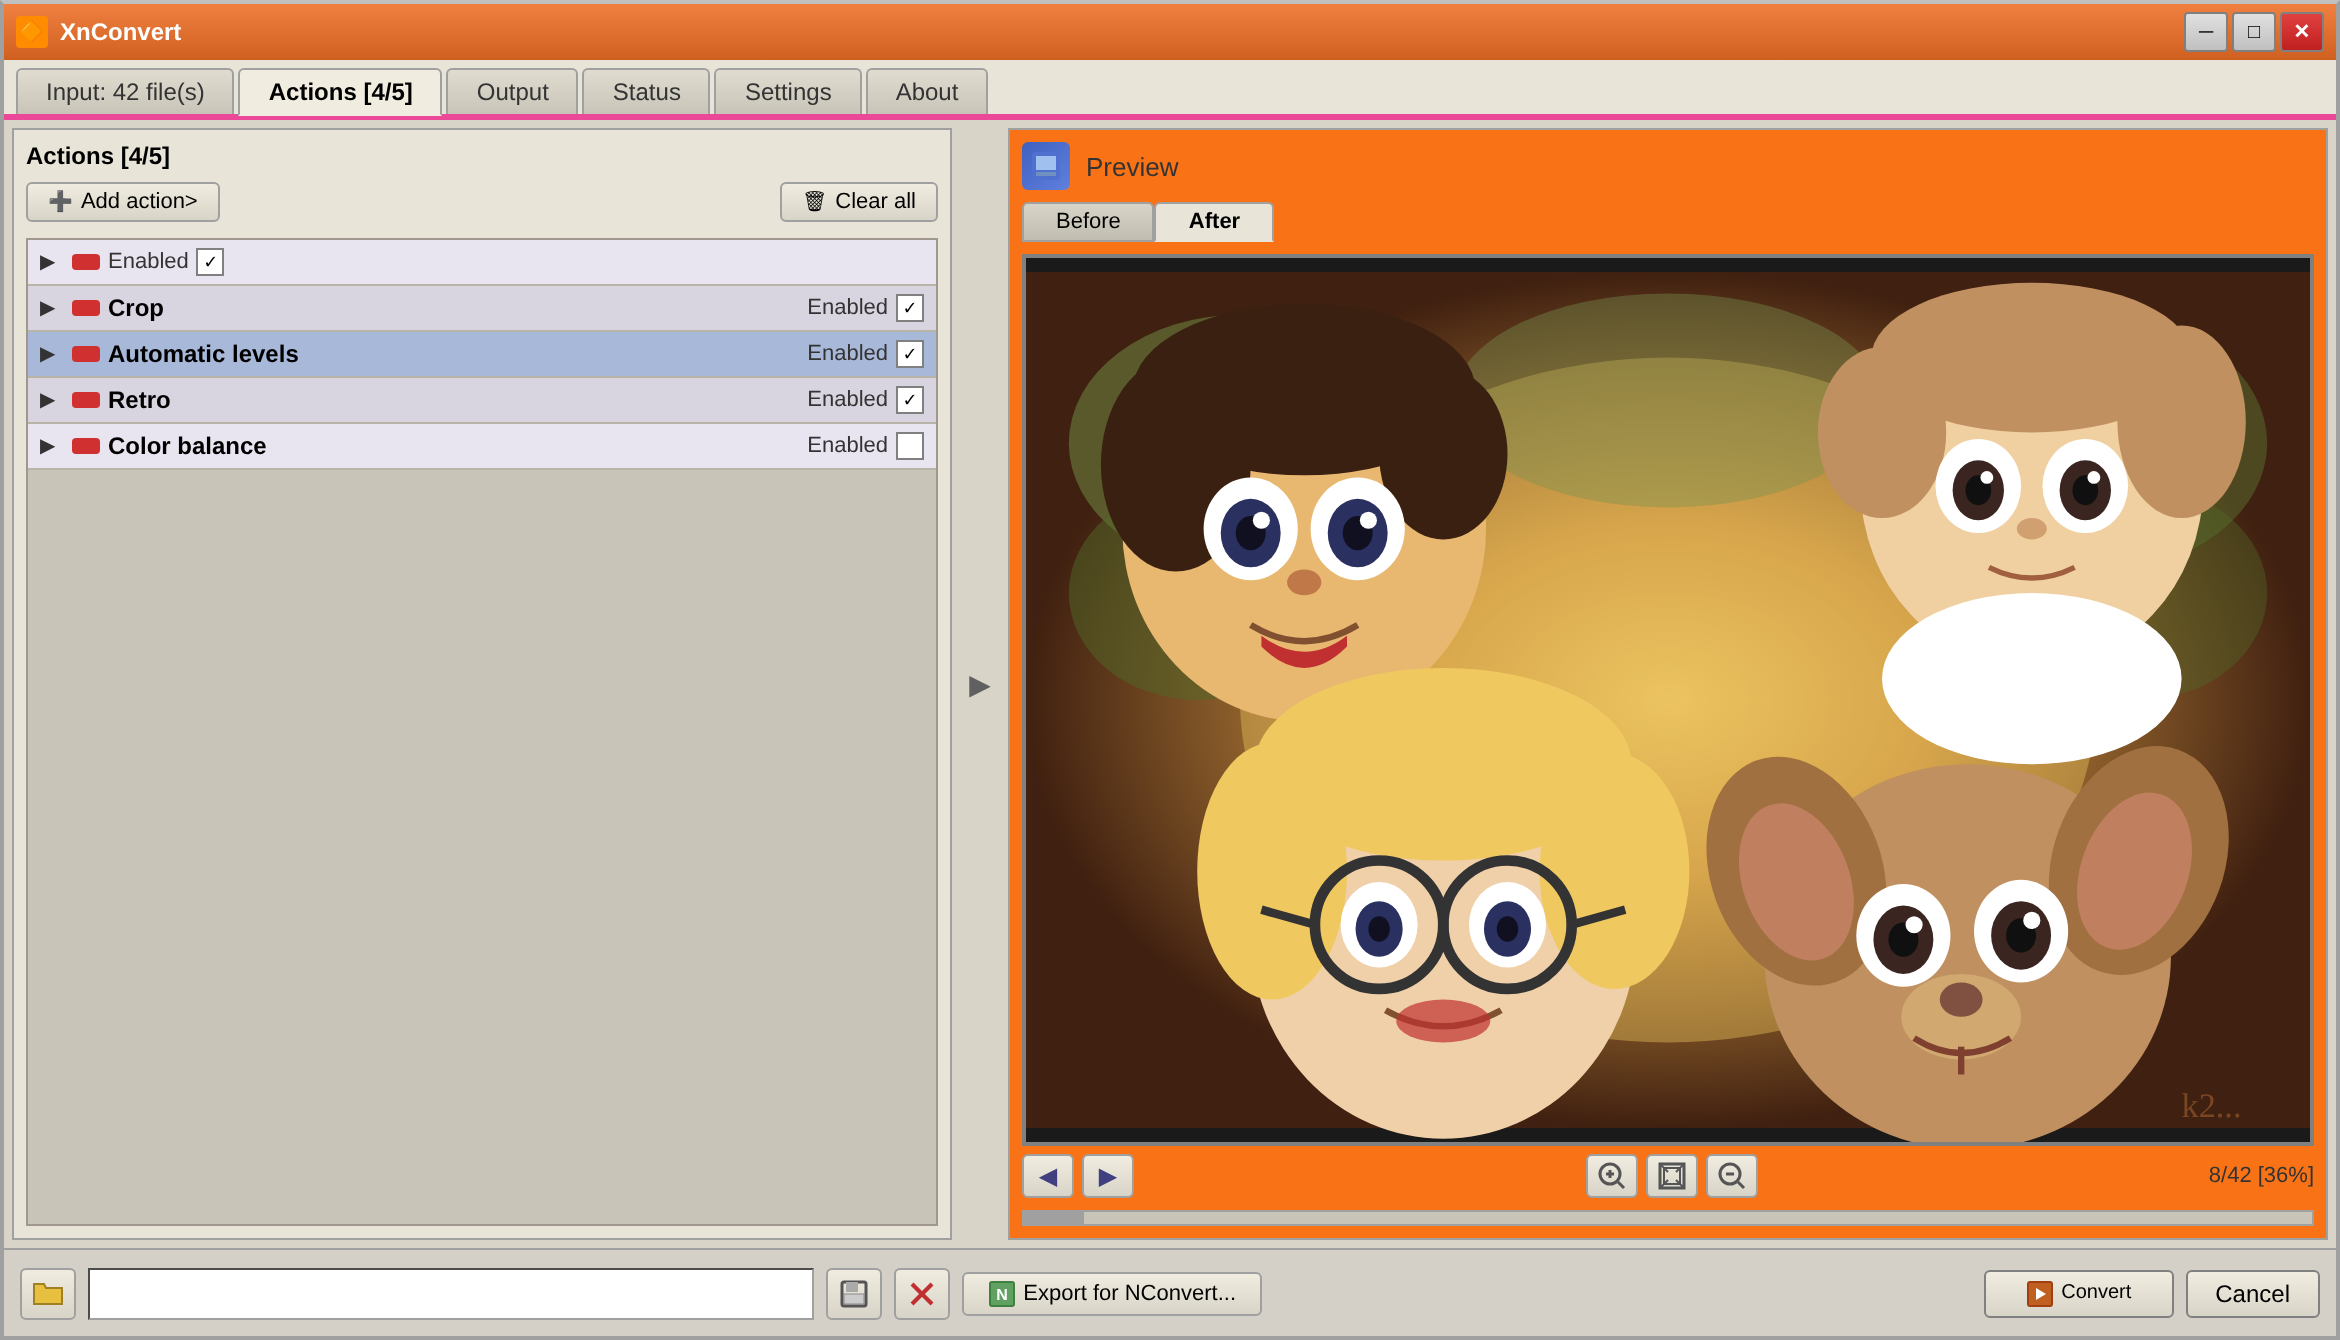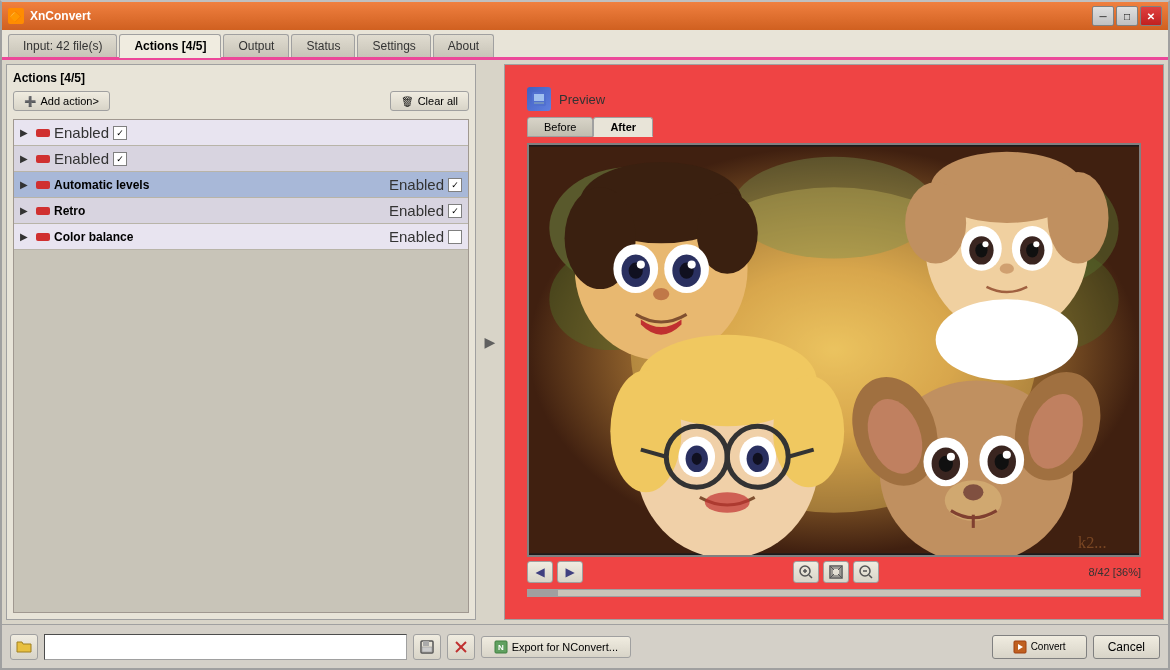--- a/index.html
+++ b/index.html
@@ -187,21 +187,21 @@
     }
 
     .action-name {
       flex: 1;
       font-weight: bold;
       font-size: 12px;
       color: #000;
     }
 
     .action-status {
-      font-size: 15px;
+      font-size: 11px;
       color: #333;
       margin-right: 4px;
     }
 
     .action-checkbox {
       width: 14px;
       height: 14px;
       border: 1px solid #808080;
       background: white;
       display: flex;
@@ -214,25 +214,25 @@
       display: flex;
       align-items: center;
       justify-content: center;
       width: 20px;
       color: #606060;
       font-size: 14px;
     }
 
     .right-panel {
       flex: 1;
-      background: #ef4444;
+      background: #f97316;
       border: 1px solid #a0a0a0;
       display: flex;
       flex-direction: column;
-      padding: 22px;
+      padding: 6px;
     }
 
     .preview-header {
       display: flex;
       align-items: center;
       gap: 8px;
       margin-bottom: 6px;
     }
 
     .preview-icon {
@@ -489,20 +489,21 @@
         <div class="action-row">
           <span class="action-arrow">▶</span>
           <span class="red-minus"></span>
           <span class="action-status">Enabled</span>
           <div class="action-checkbox">✓</div>
         </div>
 
         <div class="action-row">
           <span class="action-arrow">▶</span>
           <span class="red-minus"></span>
+          <span class="action-name">Crop</span>
           <span class="action-status">Enabled</span>
           <div class="action-checkbox">✓</div>
         </div>
 
         <div class="action-row selected">
           <span class="action-arrow">▶</span>
           <span class="red-minus"></span>
           <span class="action-name">Automatic levels</span>
           <span class="action-status">Enabled</span>
           <div class="action-checkbox">✓</div>

